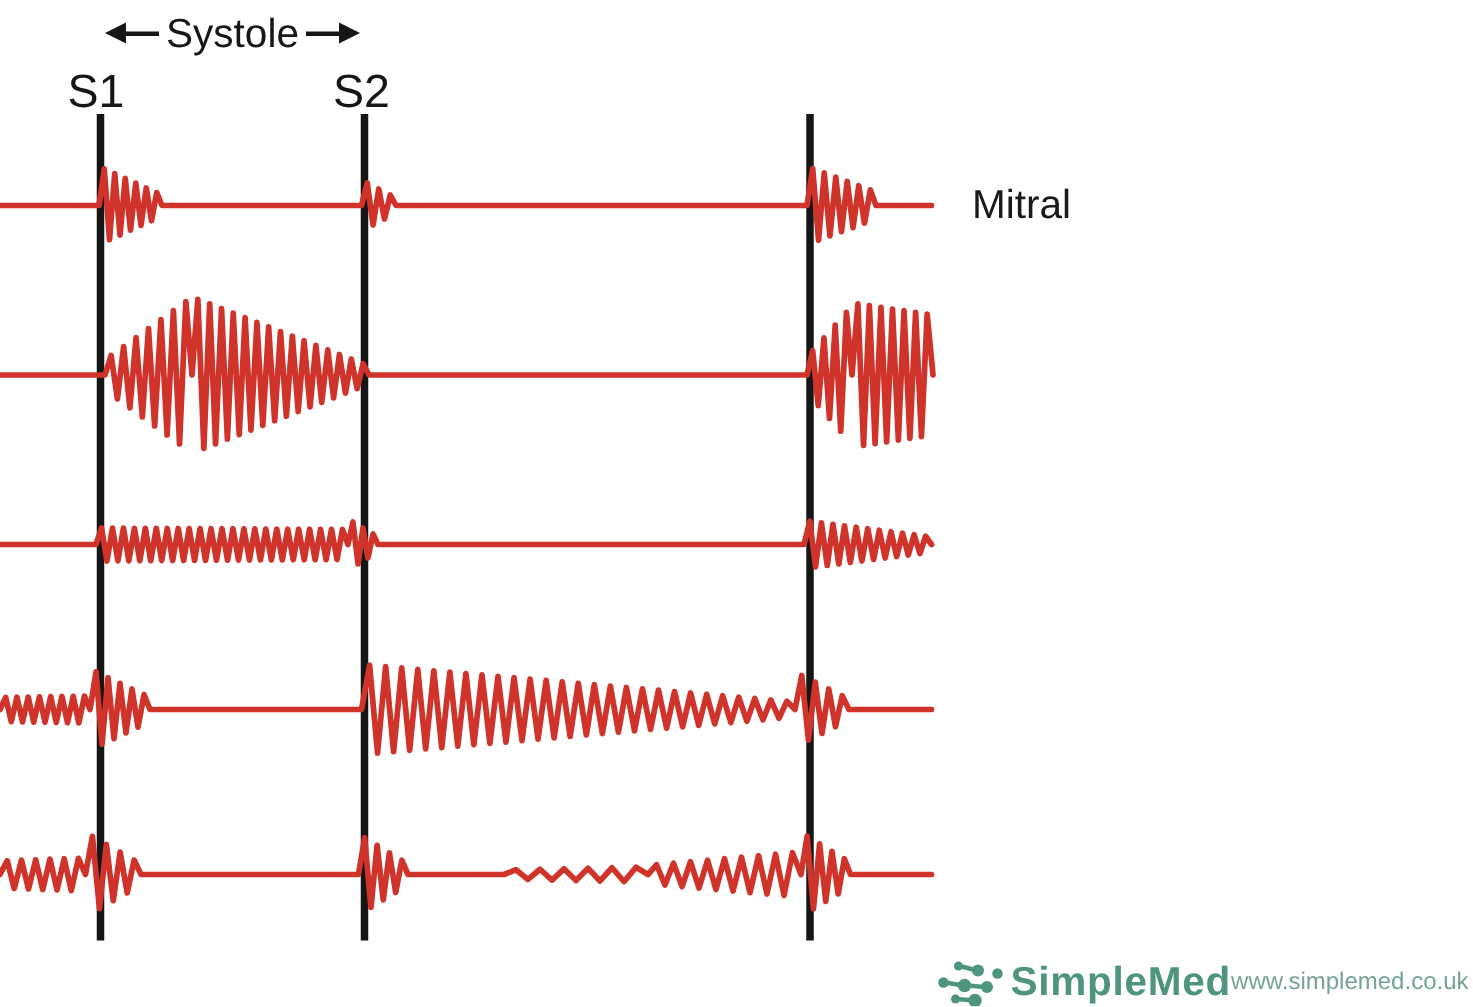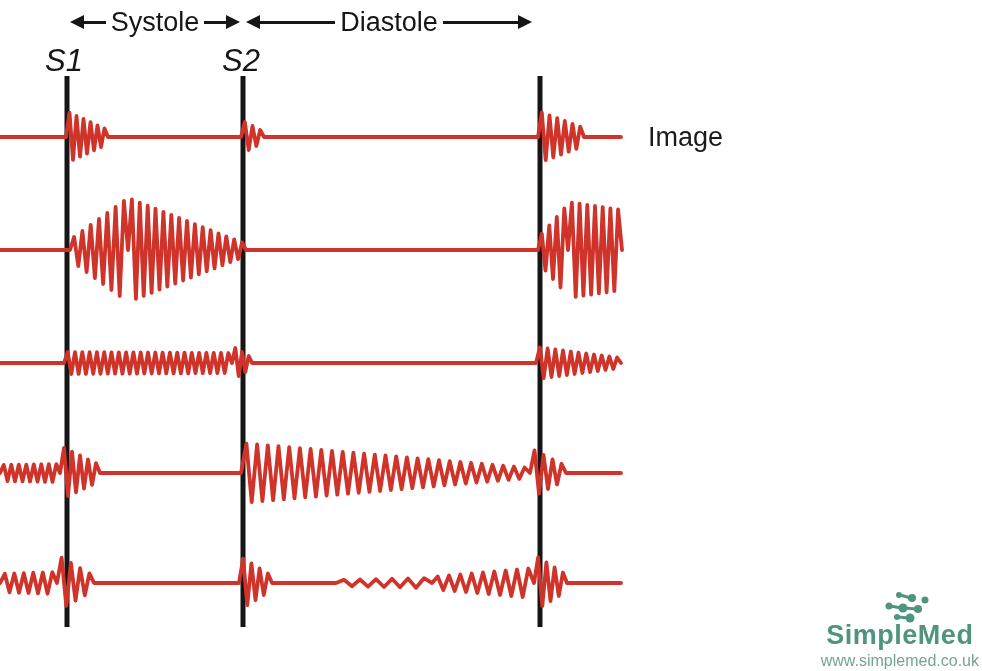--- a/index.html
+++ b/index.html
@@ -9,69 +9,62 @@
   }
   
   .range-arrow{position:absolute;display:flex;align-items:center;height:30px;}
   .range-arrow .ra-label{font-size:27px;color:#161616;white-space:nowrap;margin:0 5px;line-height:1;}
   .ra-line{flex:1;height:3px;background:#161616;min-width:8px;}
   .ra-head-left{width:0;height:0;border-top:7px solid transparent;border-bottom:7px solid transparent;border-right:14px solid #161616;}
   .ra-head-right{width:0;height:0;border-top:7px solid transparent;border-bottom:7px solid transparent;border-left:14px solid #161616;}
   #systole-arrow{left:70px;top:7px;width:170px;}
   #diastole-arrow{left:246px;top:7px;width:286px;}
   
-  .s-marker{position:absolute;font-size:31px;color:#161616;line-height:1;font-style:italic;}
+  .s-marker{position:absolute;font-size:31px;color:#161616;line-height:1;}
   #s1-label{left:45px;top:45px;}
   #s2-label{left:222px;top:45px;}
   
   #wave-svg{position:absolute;left:0;top:0;}
   
   .row-label{position:absolute;left:648px;font-size:27px;color:#1a1a1a;line-height:1;transform:translateY(-50%);white-space:nowrap;}
   
-  .watermark{position:absolute;right:3px;bottom:1px;display:flex;flex-direction:column;align-items:center;}
+  .watermark{position:absolute;right:3px;bottom:1px;display:flex;flex-direction:row;align-items:center;}
   .wm-brand{font-size:27px;font-weight:bold;letter-spacing:0.5px;line-height:1.05;}
   .wm-copy{font-size:17px;font-weight:bold;letter-spacing:1px;line-height:1.2;}
   .wm-url{font-size:16px;line-height:1.2;margin-top:1px;}
   .wm-icon{margin-bottom:-2px;margin-left:10px;}
 </style>
 </head>
 <body>
 
 <div class="stage">
 
   <div class="range-arrow" id="systole-arrow">
     <span class="ra-head-left"></span>
     <span class="ra-line"></span>
     <span class="ra-label">Systole</span>
-    <span class="ra-line"></span>
-    <span class="ra-head-right"></span>
-  </div>
-  <div class="range-arrow" id="diastole-arrow">
-    <span class="ra-head-left"></span>
-    <span class="ra-line"></span>
-    <span class="ra-label">Diastole</span>
     <span class="ra-line"></span>
     <span class="ra-head-right"></span>
   </div>
 
   <div class="s-marker" id="s1-label">S1</div>
   <div class="s-marker" id="s2-label">S2</div>
 
   <svg id="wave-svg" width="982" height="671" viewBox="0 0 982 671">
       <line x1="67" x2="67" y1="76" y2="627" stroke="#161616" stroke-width="5"></line>
       <line x1="243" x2="243" y1="76" y2="627" stroke="#161616" stroke-width="5"></line>
       <line x1="540" x2="540" y1="76" y2="627" stroke="#161616" stroke-width="5"></line>
       <path d="M 0.0 137.0 L 66.0 137.0 L 66.0 137.0 L 69.5 112.6 L 73.0 159.8 L 76.5 115.8 L 80.0 156.7 L 83.5 118.9 L 87.0 153.5 L 90.5 122.1 L 94.0 150.3 L 97.5 125.3 L 101.0 147.2 L 104.5 128.4 L 108.0 137.0 L 108.0 137.0 L 241.0 137.0 L 241.0 137.0 L 244.8 122.0 L 248.7 150.0 L 252.5 126.0 L 256.3 146.0 L 260.2 130.0 L 264.0 137.0 L 264.0 137.0 L 538.0 137.0 L 538.0 137.0 L 541.8 112.4 L 545.7 160.2 L 549.5 115.3 L 553.3 157.3 L 557.2 118.1 L 561.0 154.5 L 564.8 120.9 L 568.7 151.7 L 572.5 123.8 L 576.3 148.8 L 580.2 126.6 L 584.0 137.0 L 584.0 137.0 L 621.0 137.0" fill="none" stroke="#cf3329" stroke-width="3.8" stroke-linejoin="round" stroke-linecap="round"></path>
       <path d="M 0.0 250.0 L 70.0 250.0 L 70.0 250.0 L 74.1 237.0 L 78.3 266.0 L 82.4 231.0 L 86.6 272.0 L 90.7 225.0 L 94.9 278.0 L 99.0 219.0 L 103.1 284.0 L 107.3 213.0 L 111.4 290.0 L 115.6 207.0 L 119.7 296.0 L 123.9 201.0 L 128.0 250.0 L 128.0 250.0 L 131.9 199.5 L 135.9 298.9 L 139.8 202.6 L 143.7 295.9 L 147.7 205.7 L 151.6 292.8 L 155.5 208.7 L 159.5 289.7 L 163.4 211.8 L 167.3 286.7 L 171.3 214.9 L 175.2 283.6 L 179.1 217.9 L 183.1 280.5 L 187.0 221.0 L 190.9 277.5 L 194.9 224.1 L 198.8 274.4 L 202.7 227.1 L 206.7 271.3 L 210.6 230.2 L 214.5 268.3 L 218.5 233.3 L 222.4 265.2 L 226.3 236.3 L 230.3 262.1 L 234.2 239.4 L 238.1 259.1 L 242.1 242.5 L 246.0 250.0 L 246.0 250.0 L 538.0 250.0 L 538.0 250.0 L 541.8 233.8 L 545.5 270.5 L 549.3 225.3 L 553.0 279.0 L 556.8 216.8 L 560.5 287.5 L 564.3 208.3 L 568.0 250.0 L 568.0 250.0 L 571.9 202.6 L 575.7 296.9 L 579.6 203.7 L 583.4 295.7 L 587.3 204.9 L 591.1 294.6 L 595.0 206.0 L 598.9 293.4 L 602.7 207.1 L 606.6 292.3 L 610.4 208.3 L 614.3 291.1 L 618.1 209.4 L 622.0 250.0" fill="none" stroke="#cf3329" stroke-width="3.8" stroke-linejoin="round" stroke-linecap="round"></path>
       <path d="M 0.0 363.0 L 64.0 363.0 L 64.0 363.0 L 67.7 352.0 L 71.3 374.0 L 75.0 352.1 L 78.6 373.9 L 82.3 352.1 L 85.9 373.9 L 89.6 352.2 L 93.2 373.8 L 96.9 352.2 L 100.5 373.8 L 104.2 352.2 L 107.8 373.7 L 111.5 352.3 L 115.1 373.7 L 118.8 352.3 L 122.4 373.7 L 126.1 352.4 L 129.7 373.6 L 133.4 352.4 L 137.0 373.6 L 140.7 352.5 L 144.3 373.5 L 148.0 352.5 L 151.7 373.5 L 155.3 352.5 L 159.0 373.4 L 162.6 352.6 L 166.3 373.4 L 169.9 352.6 L 173.6 373.3 L 177.2 352.7 L 180.9 373.3 L 184.5 352.7 L 188.2 373.3 L 191.8 352.8 L 195.5 373.2 L 199.1 352.8 L 202.8 373.2 L 206.4 352.8 L 210.1 373.1 L 213.7 352.9 L 217.4 373.1 L 221.0 352.9 L 224.7 373.0 L 228.3 353.0 L 232.0 363.0 L 232.0 363.0 L 235.3 348.0 L 238.7 376.0 L 242.0 352.0 L 245.3 372.0 L 248.7 356.0 L 252.0 363.0 L 252.0 363.0 L 536.0 363.0 L 536.0 363.0 L 539.9 347.5 L 543.7 378.0 L 547.6 348.5 L 551.5 377.0 L 555.3 349.5 L 559.2 376.0 L 563.0 350.5 L 566.9 375.0 L 570.8 351.5 L 574.6 374.0 L 578.5 352.5 L 582.4 373.0 L 586.2 353.5 L 590.1 372.0 L 594.0 354.5 L 597.8 371.0 L 601.7 355.5 L 605.5 370.0 L 609.4 356.5 L 613.3 369.0 L 617.1 357.5 L 621.0 363.0" fill="none" stroke="#cf3329" stroke-width="3.8" stroke-linejoin="round" stroke-linecap="round"></path>
       <path d="M 0.0 473.0 L 3.8 464.9 L 7.5 481.1 L 11.3 464.8 L 15.0 481.3 L 18.8 464.7 L 22.5 481.4 L 26.3 464.6 L 30.0 481.5 L 33.8 464.4 L 37.5 481.6 L 41.3 464.3 L 45.0 481.8 L 48.8 464.2 L 52.5 481.9 L 56.3 464.1 L 60.0 473.0 L 60.0 473.0 L 64.0 447.9 L 68.0 496.2 L 72.0 451.7 L 76.0 492.4 L 80.0 455.5 L 84.0 488.6 L 88.0 459.3 L 92.0 484.8 L 96.0 463.1 L 100.0 473.0 L 100.0 473.0 L 241.0 473.0 L 241.0 473.0 L 246.4 443.5 L 251.7 502.1 L 257.1 444.4 L 262.4 501.1 L 267.8 445.3 L 273.1 500.2 L 278.5 446.2 L 283.8 499.3 L 289.2 447.2 L 294.5 498.4 L 299.9 448.1 L 305.2 497.4 L 310.6 449.0 L 315.9 496.5 L 321.3 449.9 L 326.6 495.6 L 332.0 450.9 L 337.3 494.7 L 342.7 451.8 L 348.0 493.7 L 353.4 452.7 L 358.7 492.8 L 364.1 453.6 L 369.4 491.9 L 374.8 454.6 L 380.1 491.0 L 385.5 455.5 L 390.9 490.0 L 396.2 456.4 L 401.6 489.1 L 406.9 457.4 L 412.3 488.2 L 417.6 458.3 L 423.0 487.3 L 428.3 459.2 L 433.7 486.3 L 439.0 460.1 L 444.4 485.4 L 449.7 461.1 L 455.1 484.5 L 460.4 462.0 L 465.8 483.6 L 471.1 462.9 L 476.5 482.6 L 481.8 463.8 L 487.2 481.7 L 492.5 464.8 L 497.9 480.8 L 503.2 465.7 L 508.6 479.9 L 513.9 466.6 L 519.3 478.9 L 524.6 467.5 L 530.0 473.0 L 530.0 473.0 L 534.5 450.3 L 539.0 493.5 L 543.5 454.8 L 548.0 489.0 L 552.5 459.3 L 557.0 484.5 L 561.5 463.8 L 566.0 473.0 L 566.0 473.0 L 621.0 473.0" fill="none" stroke="#cf3329" stroke-width="3.8" stroke-linejoin="round" stroke-linecap="round"></path>
       <path d="M 0.0 583.0 L 4.8 573.8 L 9.5 592.3 L 14.3 573.5 L 19.0 592.7 L 23.8 573.2 L 28.5 593.0 L 33.3 572.8 L 38.0 593.3 L 42.8 572.5 L 47.5 593.7 L 52.3 572.2 L 57.0 583.0 L 57.0 583.0 L 61.6 557.6 L 66.3 605.8 L 70.9 562.9 L 75.5 600.5 L 80.1 568.1 L 84.8 595.3 L 89.4 573.4 L 94.0 583.0 L 94.0 583.0 L 239.0 583.0 L 239.0 583.0 L 243.1 558.5 L 247.3 605.0 L 251.4 563.5 L 255.5 600.0 L 259.6 568.5 L 263.8 595.0 L 267.9 573.5 L 272.0 583.0 L 272.0 583.0 L 336.0 583.0 L 336.0 583.0 L 344.0 579.8 L 352.0 586.3 L 360.0 579.5 L 368.0 586.7 L 376.0 579.2 L 384.0 587.0 L 392.0 578.8 L 400.0 587.3 L 408.0 578.5 L 416.0 587.7 L 424.0 578.2 L 432.0 583.0 L 432.0 583.0 L 437.7 576.5 L 443.3 590.0 L 449.0 575.5 L 454.7 591.0 L 460.3 574.5 L 466.0 592.0 L 471.7 573.5 L 477.3 593.0 L 483.0 572.5 L 488.7 594.0 L 494.3 571.5 L 500.0 595.0 L 505.7 570.5 L 511.3 596.0 L 517.0 569.5 L 522.7 597.0 L 528.3 568.5 L 534.0 583.0 L 534.0 583.0 L 538.1 557.5 L 542.3 606.0 L 546.4 562.5 L 550.5 601.0 L 554.6 567.5 L 558.8 596.0 L 562.9 572.5 L 567.0 583.0 L 567.0 583.0 L 621.0 583.0" fill="none" stroke="#cf3329" stroke-width="3.8" stroke-linejoin="round" stroke-linecap="round"></path>
     </svg>
 
-  <div class="row-label" style="top: 137px;">Image</div>
+  <div class="row-label" style="top: 137px;">Mitral</div>
 
   <div class="watermark">
     <svg class="wm-icon" width="58" height="34" viewBox="0 0 58 34">
       <g stroke="#4f947f" stroke-width="3" stroke-linecap="round" fill="#4f947f">
         <line x1="24" y1="6" x2="35" y2="9"></line>
         <circle cx="23" cy="6" r="3" stroke="none"></circle>
         <circle cx="36" cy="9" r="4" stroke="none"></circle>
         <circle cx="49" cy="11" r="3.5" stroke="none"></circle>
         <line x1="14" y1="17" x2="26" y2="19"></line>
         <circle cx="13" cy="17" r="3.5" stroke="none"></circle>

